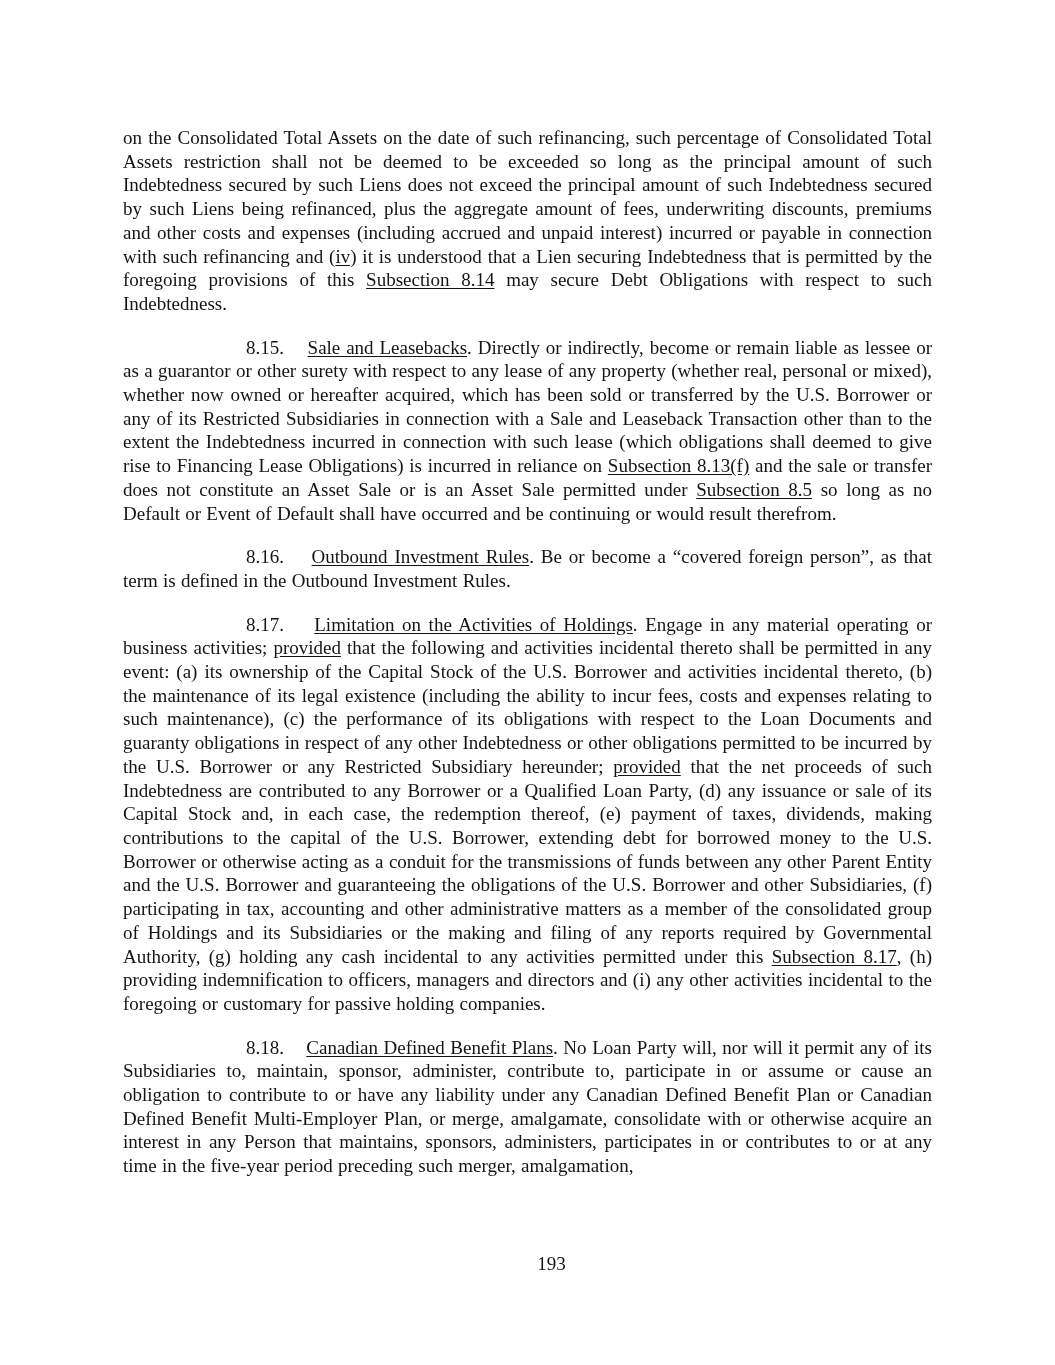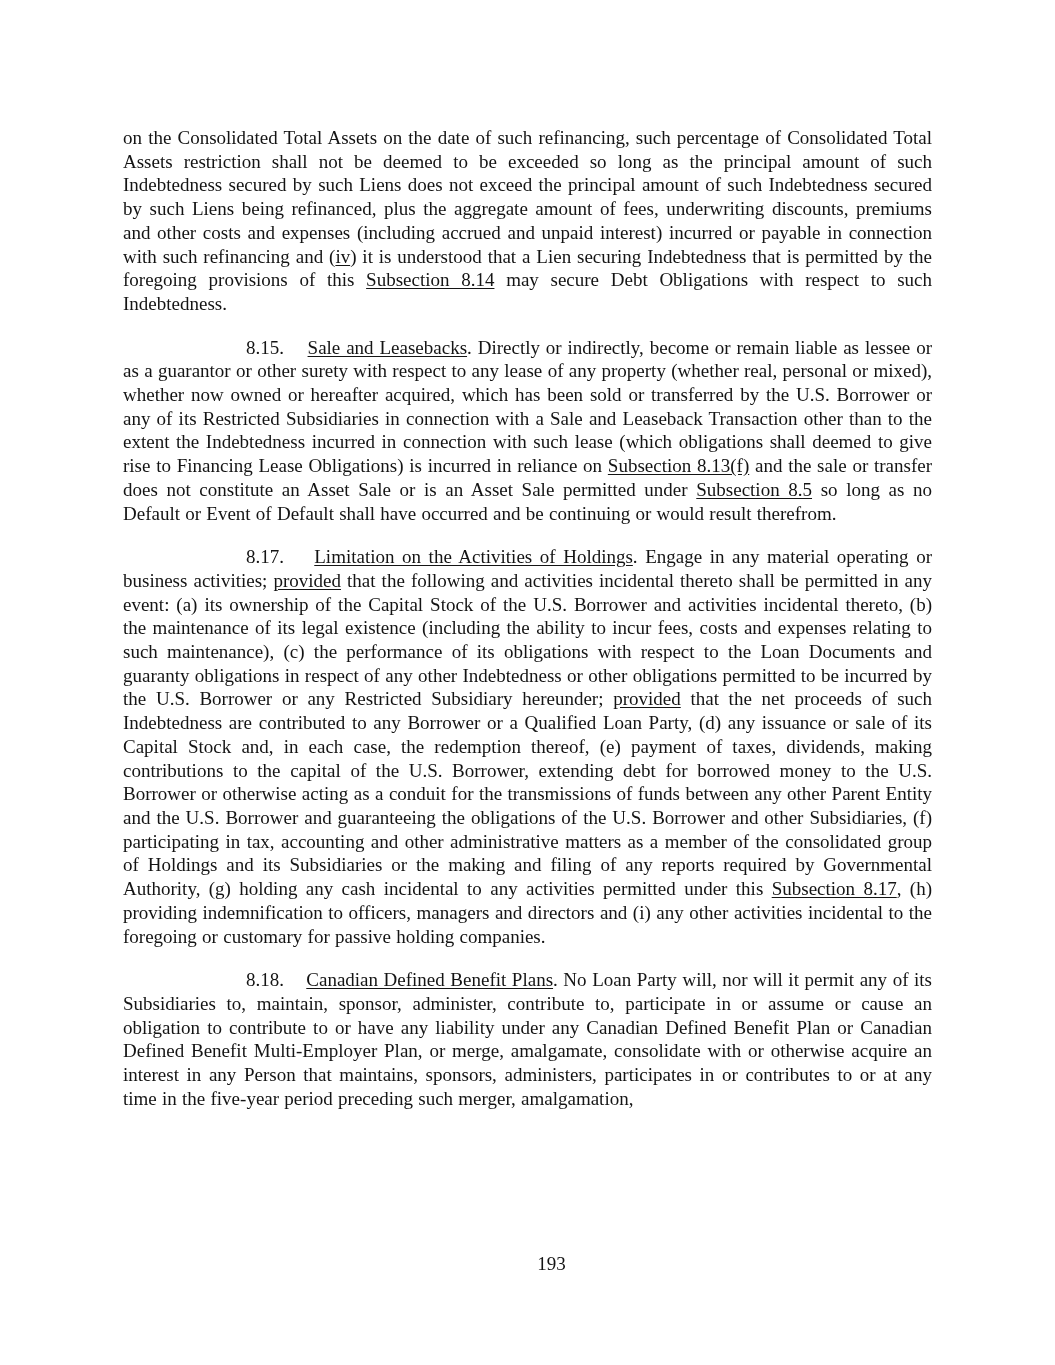--- a/index.html
+++ b/index.html
@@ -47,17 +47,18 @@
     padding-left: 24px;
   }
 </style>
 </head>
 <body>
 
 <div class="page">
   <div class="content">
       <p class="para"><span>on the Consolidated Total Assets on the date of such refinancing, such percentage of Consolidated Total Assets restriction shall not be deemed to be exceeded so long as the principal amount of such Indebtedness secured by such Liens does not exceed the principal amount of such Indebtedness secured by such Liens being refinanced, plus the aggregate amount of fees, underwriting discounts, premiums and other costs and expenses (including accrued and unpaid interest) incurred or payable in connection with such refinancing and (</span><span class="u">iv</span><span>) it is understood that a Lien securing Indebtedness that is permitted by the foregoing provisions of this </span><span class="u">Subsection 8.14</span><span> may secure Debt Obligations with respect to such Indebtedness.</span></p>
       <p class="para indent"><span>8.15.&nbsp;&nbsp;&nbsp;&nbsp;</span><span class="u">Sale and Leasebacks</span><span>. Directly or indirectly, become or remain liable as lessee or as a guarantor or other surety with respect to any lease of any property (whether real, personal or mixed), whether now owned or hereafter acquired, which has been sold or transferred by the U.S. Borrower or any of its Restricted Subsidiaries in connection with a Sale and Leaseback Transaction other than to the extent the Indebtedness incurred in connection with such lease (which obligations shall deemed to give rise to Financing Lease Obligations) is incurred in reliance on </span><span class="u">Subsection 8.13(f)</span><span> and the sale or transfer does not constitute an Asset Sale or is an Asset Sale permitted under </span><span class="u">Subsection 8.5</span><span> so long as no Default or Event of Default shall have occurred and be continuing or would result therefrom.</span></p>
+      <p class="para indent"><span>8.16.&nbsp;&nbsp;&nbsp;&nbsp;</span><span class="u">Outbound Investment Rules</span><span>. Be or become a “covered foreign person”, as that term is defined in the Outbound Investment Rules.</span></p>
       <p class="para indent"><span>8.17.&nbsp;&nbsp;&nbsp;&nbsp;</span><span class="u">Limitation on the Activities of Holdings</span><span>. Engage in any material operating or business activities; </span><span class="u">provided</span><span> that the following and activities incidental thereto shall be permitted in any event: (a) its ownership of the Capital Stock of the U.S. Borrower and activities incidental thereto, (b) the maintenance of its legal existence (including the ability to incur fees, costs and expenses relating to such maintenance), (c) the performance of its obligations with respect to the Loan Documents and guaranty obligations in respect of any other Indebtedness or other obligations permitted to be incurred by the U.S. Borrower or any Restricted Subsidiary hereunder; </span><span class="u">provided</span><span> that the net proceeds of such Indebtedness are contributed to any Borrower or a Qualified Loan Party, (d) any issuance or sale of its Capital Stock and, in each case, the redemption thereof, (e) payment of taxes, dividends, making contributions to the capital of the U.S. Borrower, extending debt for borrowed money to the U.S. Borrower or otherwise acting as a conduit for the transmissions of funds between any other Parent Entity and the U.S. Borrower and guaranteeing the obligations of the U.S. Borrower and other Subsidiaries, (f) participating in tax, accounting and other administrative matters as a member of the consolidated group of Holdings and its Subsidiaries or the making and filing of any reports required by Governmental Authority, (g) holding any cash incidental to any activities permitted under this </span><span class="u">Subsection 8.17</span><span>, (h) providing indemnification to officers, managers and directors and (i) any other activities incidental to the foregoing or customary for passive holding companies.</span></p>
       <p class="para indent"><span>8.18.&nbsp;&nbsp;&nbsp;&nbsp;</span><span class="u">Canadian Defined Benefit Plans</span><span>. No Loan Party will, nor will it permit any of its Subsidiaries to, maintain, sponsor, administer, contribute to, participate in or assume or cause an obligation to contribute to or have any liability under any Canadian Defined Benefit Plan or Canadian Defined Benefit Multi-Employer Plan, or merge, amalgamate, consolidate with or otherwise acquire an interest in any Person that maintains, sponsors, administers, participates in or contributes to or at any time in the five-year period preceding such merger, amalgamation,</span></p>
     </div>
   <div class="page-number">193</div>
 </div>
 
 </body></html>

